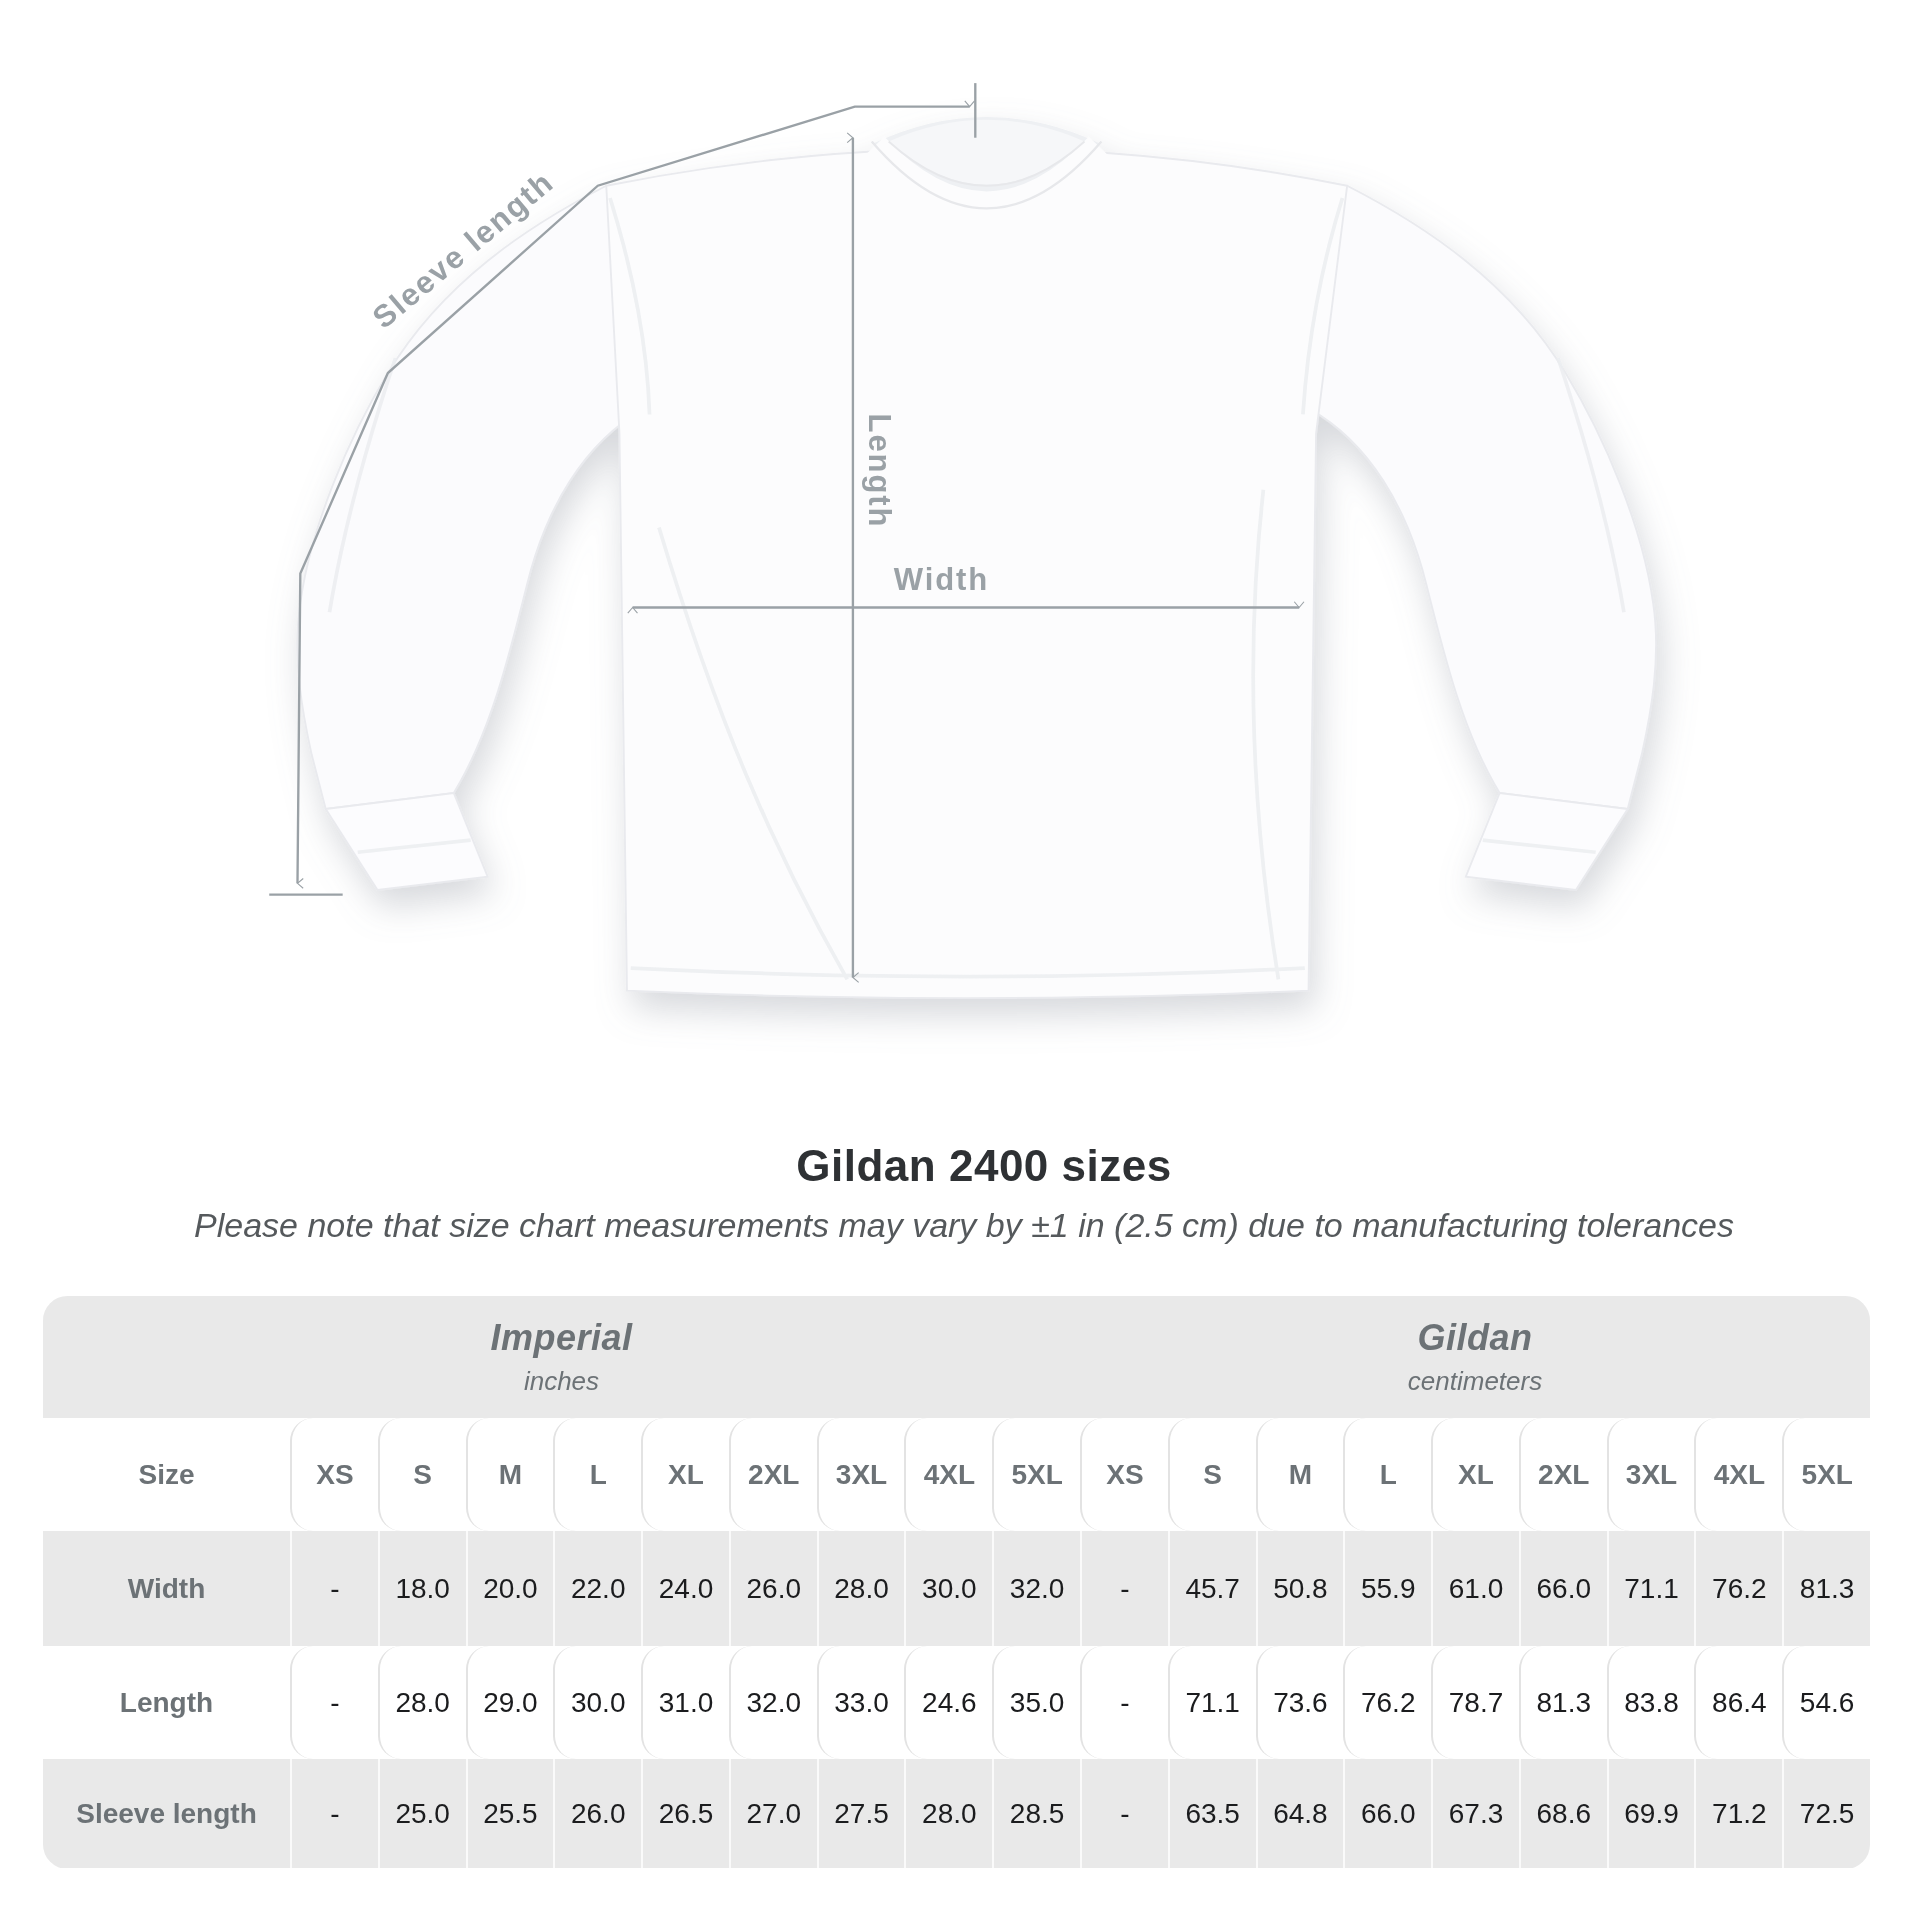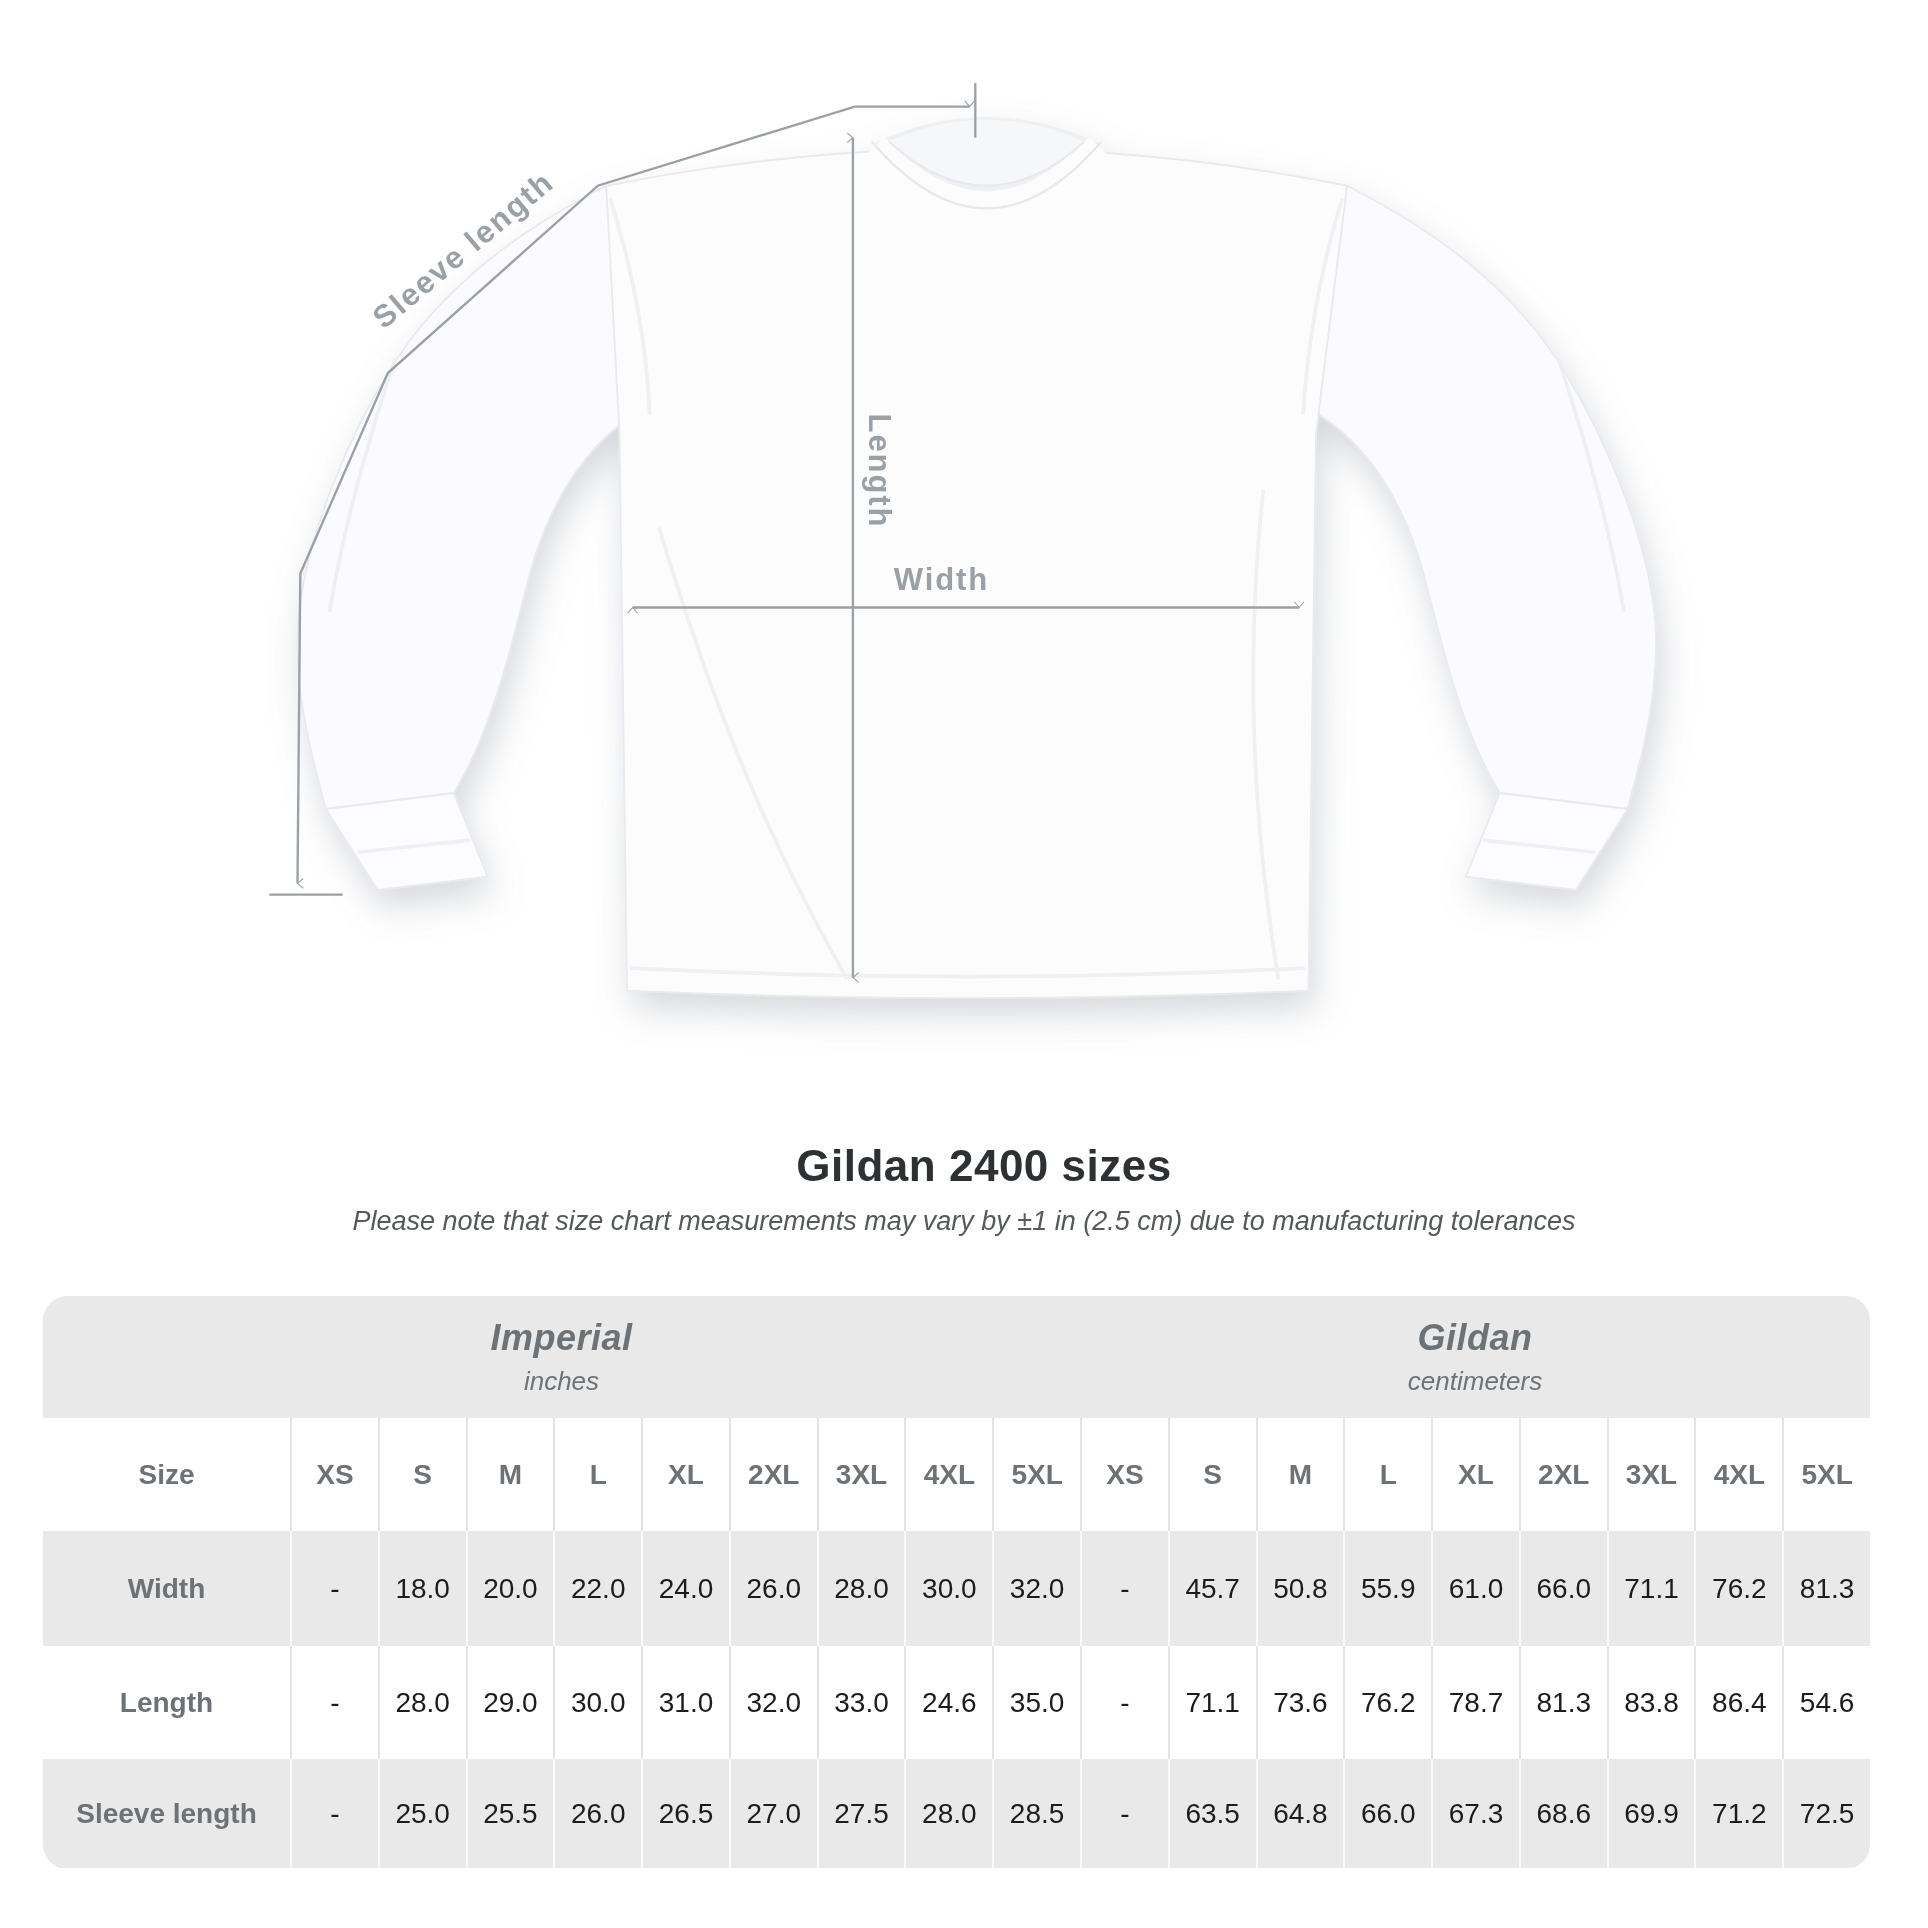--- a/index.html
+++ b/index.html
@@ -11,34 +11,34 @@
     --line-gray:#9aa1a6;
     --title:#2e3134;
     --subtitle:#55595c;
   }
   html,body{margin:0;padding:0;background:#fff;}
   .page{position:relative;width:1928px;height:1928px;background:#ffffff;overflow:hidden;
         font-family:"Liberation Sans", sans-serif;}
   .shirt-svg{position:absolute;left:0;top:0;}
   .title-block{position:absolute;left:0;top:1141px;width:1928px;text-align:center;}
   .title-block h1{margin:0;font-size:44px;font-weight:bold;color:var(--title);letter-spacing:0.5px;padding-left:40px;}
-  .title-block p{margin:15px 0 8px 0;font-size:27px;font-style:italic;color:var(--subtitle);}
+  .title-block p{margin:15px 0 8px 0;font-size:34px;font-style:italic;color:var(--subtitle);}
   .size-table{position:absolute;left:43px;top:1296px;width:1827px;height:573px;
               border-radius:24.5px;overflow:hidden;background:#fff;}
   .band{display:grid;grid-template-columns:1037px 790px;height:122px;background:var(--band);}
   .band-cell{display:flex;flex-direction:column;align-items:center;justify-content:center;gap:6.6px;}
   .band-name{font-size:36px;font-weight:bold;font-style:italic;color:var(--label-gray);letter-spacing:0.5px;}
   .band-unit{font-size:26px;font-style:italic;color:var(--label-gray);}
   .t-grid{display:grid;grid-template-columns:247px repeat(18,1fr);
           grid-template-rows:113px 115px 113px 109px;}
   .cell{display:flex;align-items:center;justify-content:center;font-size:28px;background:#fff;}
   .cell.lab{font-weight:bold;color:var(--label-gray);}
   .cell.v{color:var(--text-dark);}
   .cell.row-gray{background:var(--band);}
-  .cell.sep-g{border-left:2.8px solid var(--sep-light);}
+  .cell.sep-g{border-left:2.8px solid var(--sep-light);border-radius:23px;}
   .cell.sep-w{border-left:2.8px solid var(--sep-white);}
   .m-label{font-size:33px;font-weight:bold;fill:var(--line-gray);letter-spacing:2px;}
 </style>
 </head>
 <body>
 
 <div class="page">
 
   <svg class="shirt-svg" width="1928" height="1102" viewBox="0 0 2048 1170">
     <defs>

